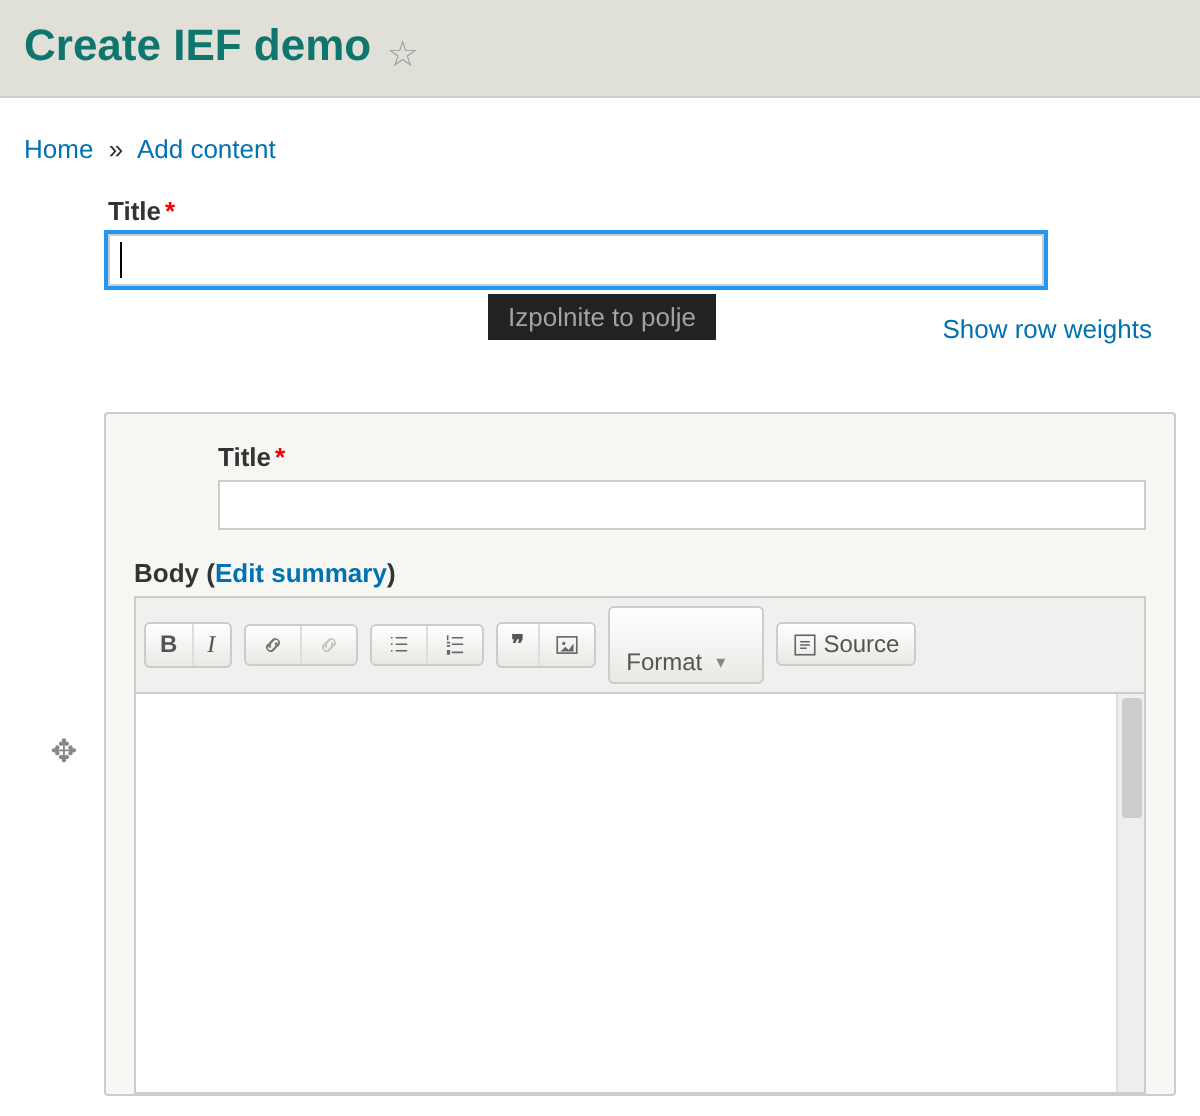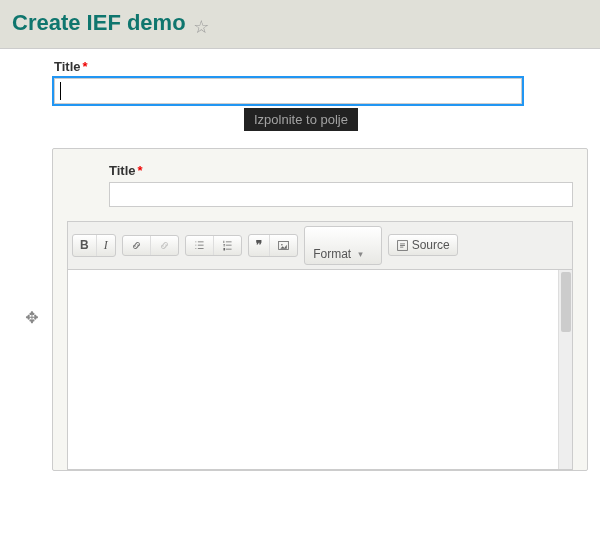--- a/index.html
+++ b/index.html
@@ -41,44 +41,55 @@
 </style>
 </head>
 <body>
 
 <div class="header-bar">
   <span class="page-title">Create IEF demo</span>
   <span class="star-icon">☆</span>
 </div>
 
 <div class="content">
+  <div class="breadcrumb">
+    <a href="#">Home</a>
+    <span class="sep">»</span>
+    <a href="#">Add content</a>
+  </div>
 
   <div class="form-item" style="position:relative;">
     <label class="form-label">
       <span>Title</span><span class="required">*</span>
     </label>
     <div style="position:relative;">
       <input type="text" class="title-input" value="" style="">
       <span class="cursor-line"></span>
     </div>
     <div class="tooltip">Izpolnite to polje</div>
   </div>
 
+  <div class="show-weights">
+    <a href="#">Show row weights</a>
+  </div>
 </div>
 
 <div class="fieldset">
   <div class="fieldset-body">
     <div class="node-wrapper">
       <div class="drag-handle">✥</div>
       <div class="node-form">
         <div class="form-item">
           <label class="form-label">
             <span>Title</span><span class="required">*</span>
           </label>
           <input type="text" class="inner-title-input" value="" style="">
+        </div>
+        <div class="body-label">
+          <span>Body</span> (<a href="#">Edit summary</a>)
         </div>
 
         <div class="editor-toolbar">
           <div class="tb-group">
             <button class="tb-btn" style="font-weight:bold;">B</button>
             <button class="tb-btn" style="font-style:italic;font-family:serif;">I</button>
           </div>
           <div class="tb-group">
             <button class="tb-btn">
               <svg viewBox="0 0 16 16">

